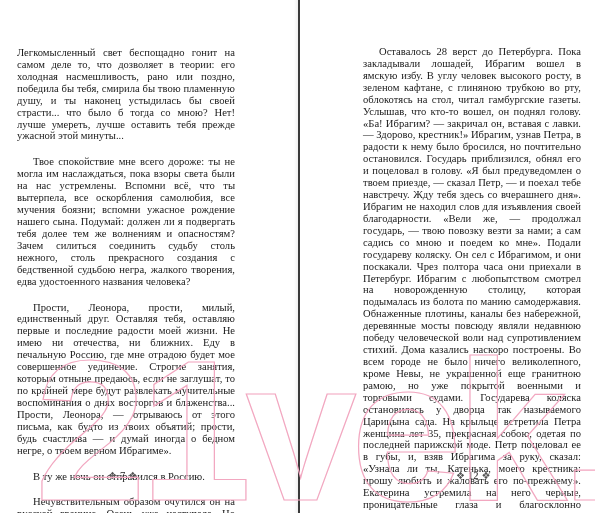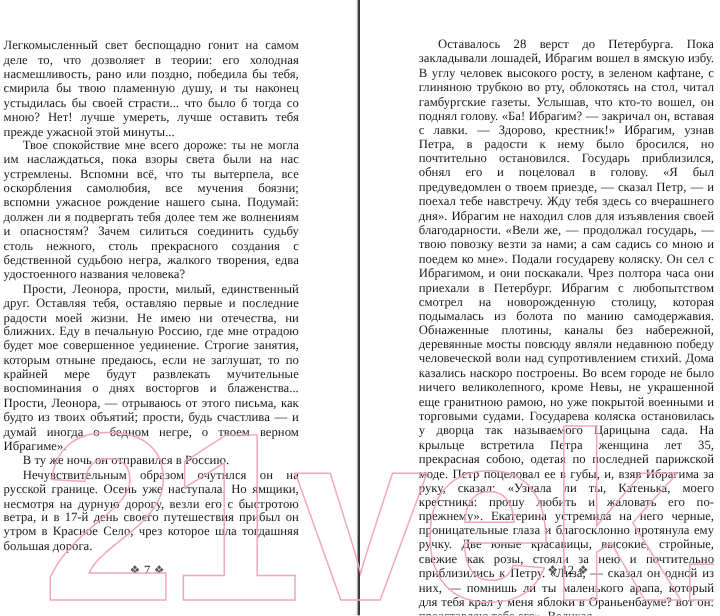--- a/index.html
+++ b/index.html
@@ -20,21 +20,21 @@
   .spine-shadow {
     position:absolute; left:294px; top:0; width:4px; height:513px;
     background:linear-gradient(to right, rgba(0,0,0,0), rgba(0,0,0,0.06));
   }
   .text {
     position:absolute; font-size:10.6px; line-height:11.92px;
     text-align:justify; hyphens:manual;
   }
   .page-left .text { left:3px; top:33px; width:246px; }
   .page-right .text { left:48px; top:32px; width:246px; }
-  .text p { margin:0; text-indent:0; }
+  .text p { margin:14px; text-indent:0; }
   .text p.ind { text-indent:16px; }
   .folio {
     position:absolute; top:470px; font-size:10.5px; color:#222;
     display:flex; align-items:center; gap:3px;
   }
   .page-left .folio { left:108px; }
   .page-right .folio { left:155px; }
   .orn { font-size:10px; color:#555; line-height:1; }
   .watermark {
     position:absolute; left:35px; top:330px; width:560px; height:190px;

